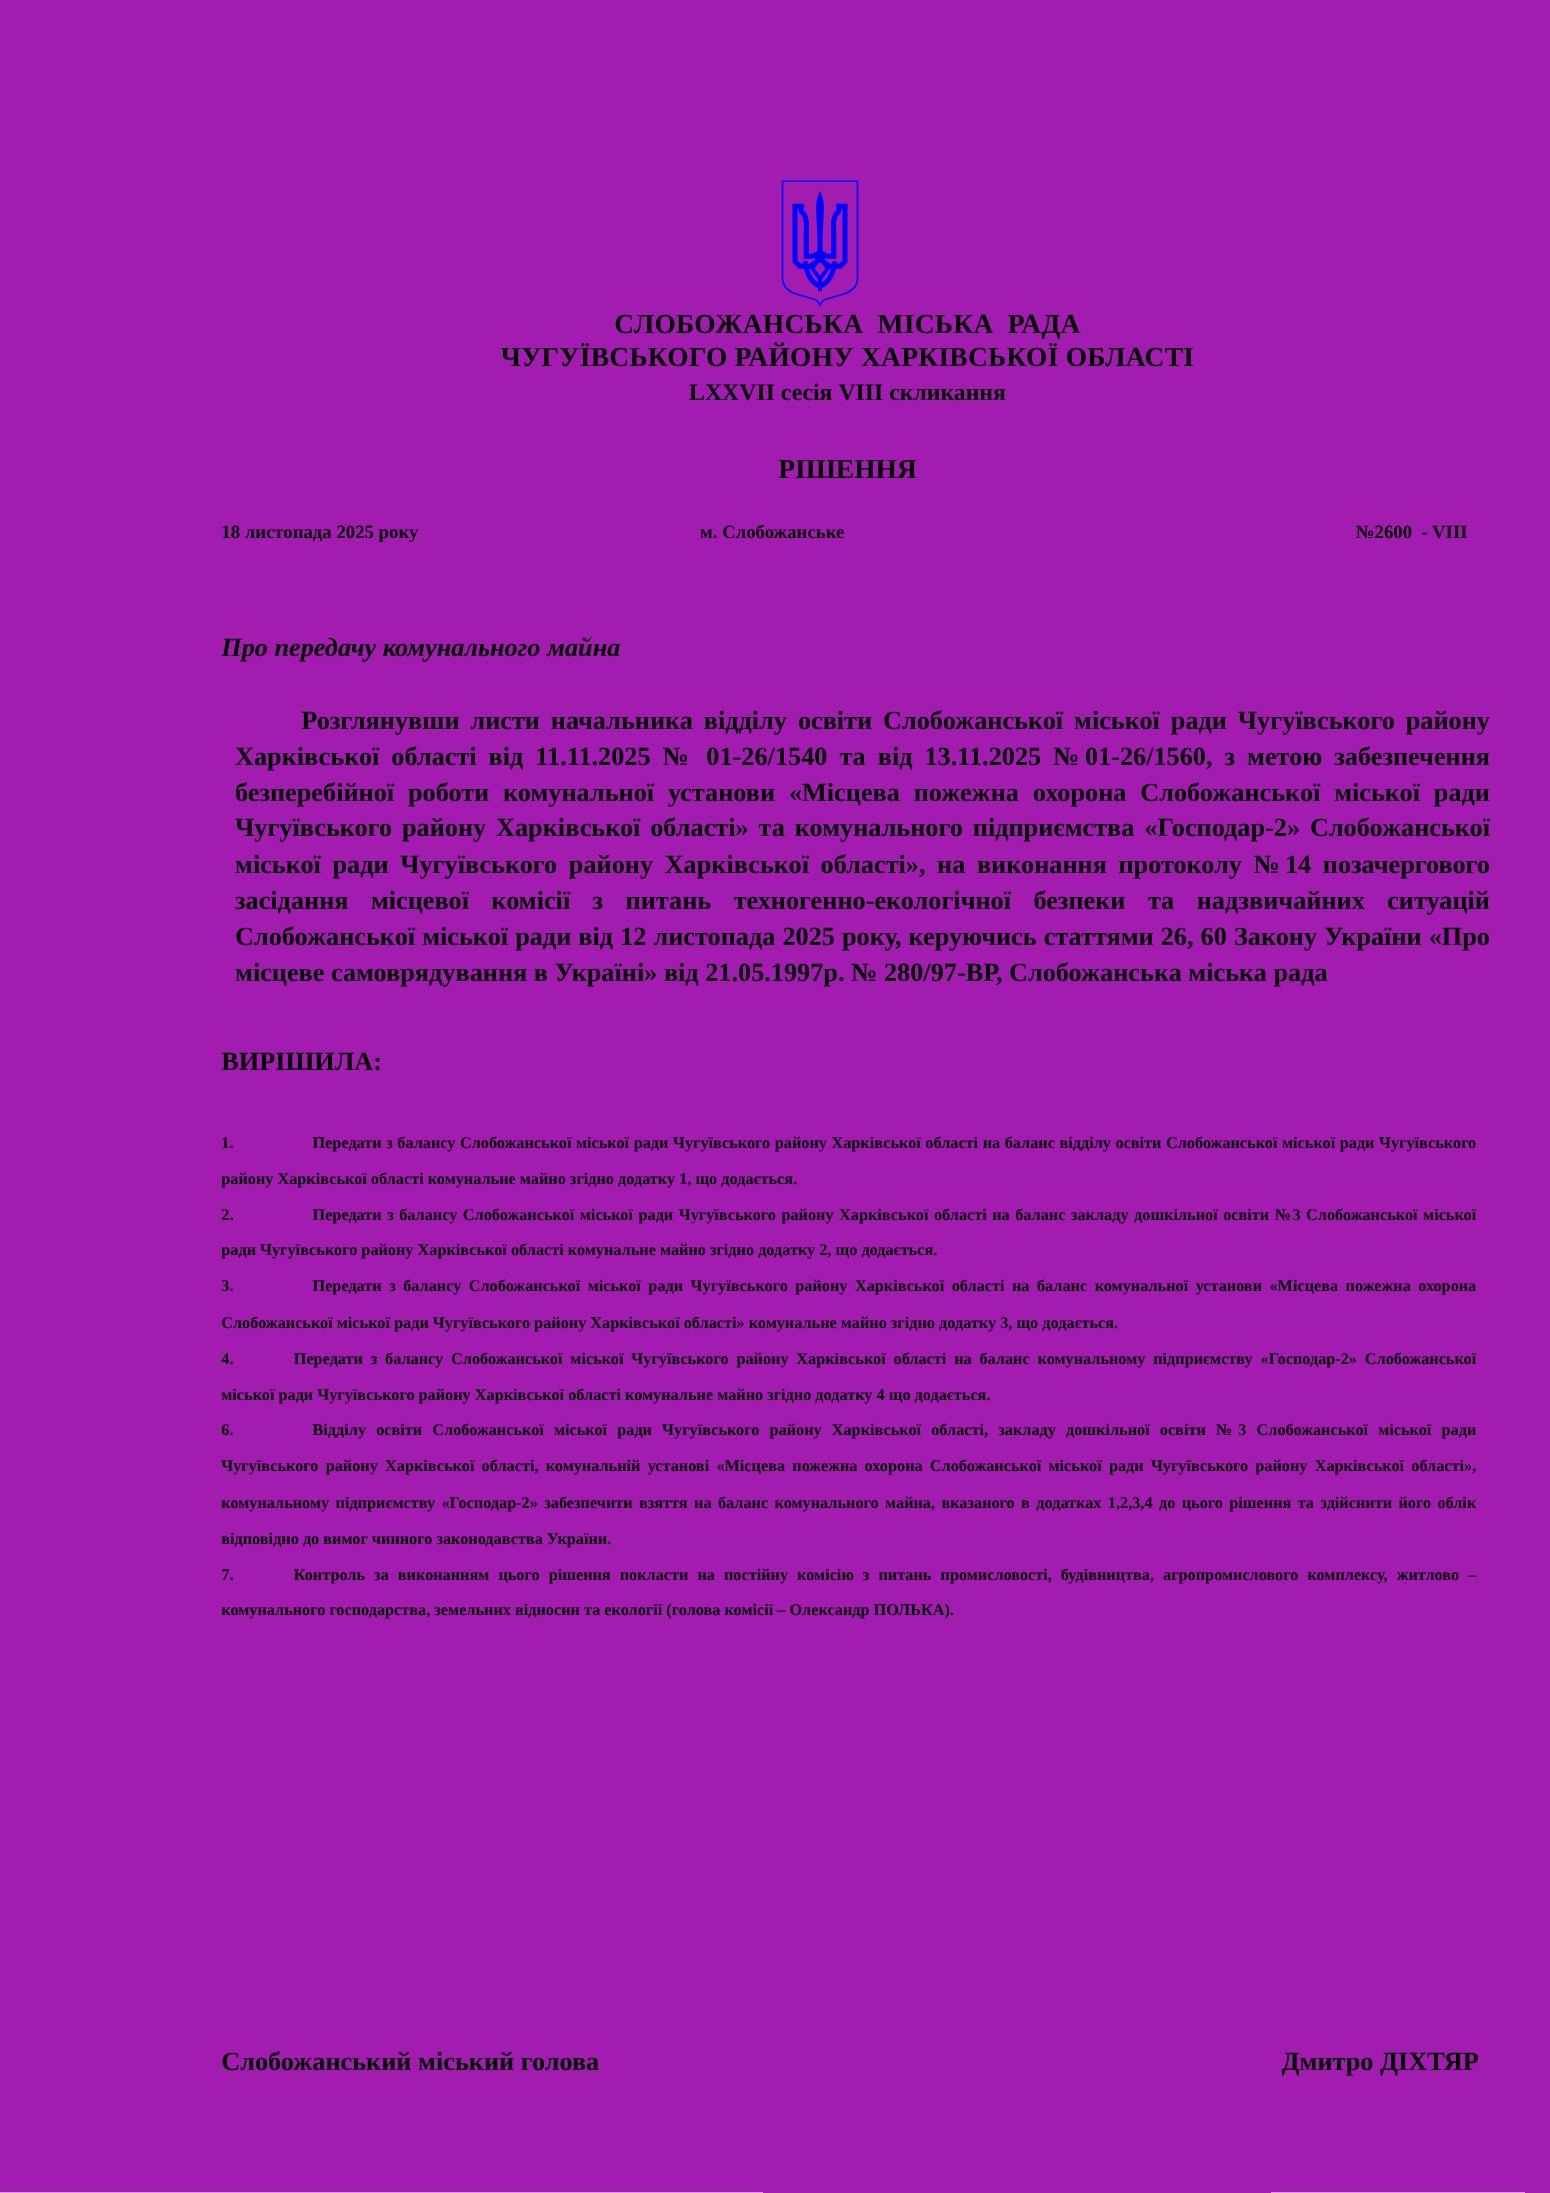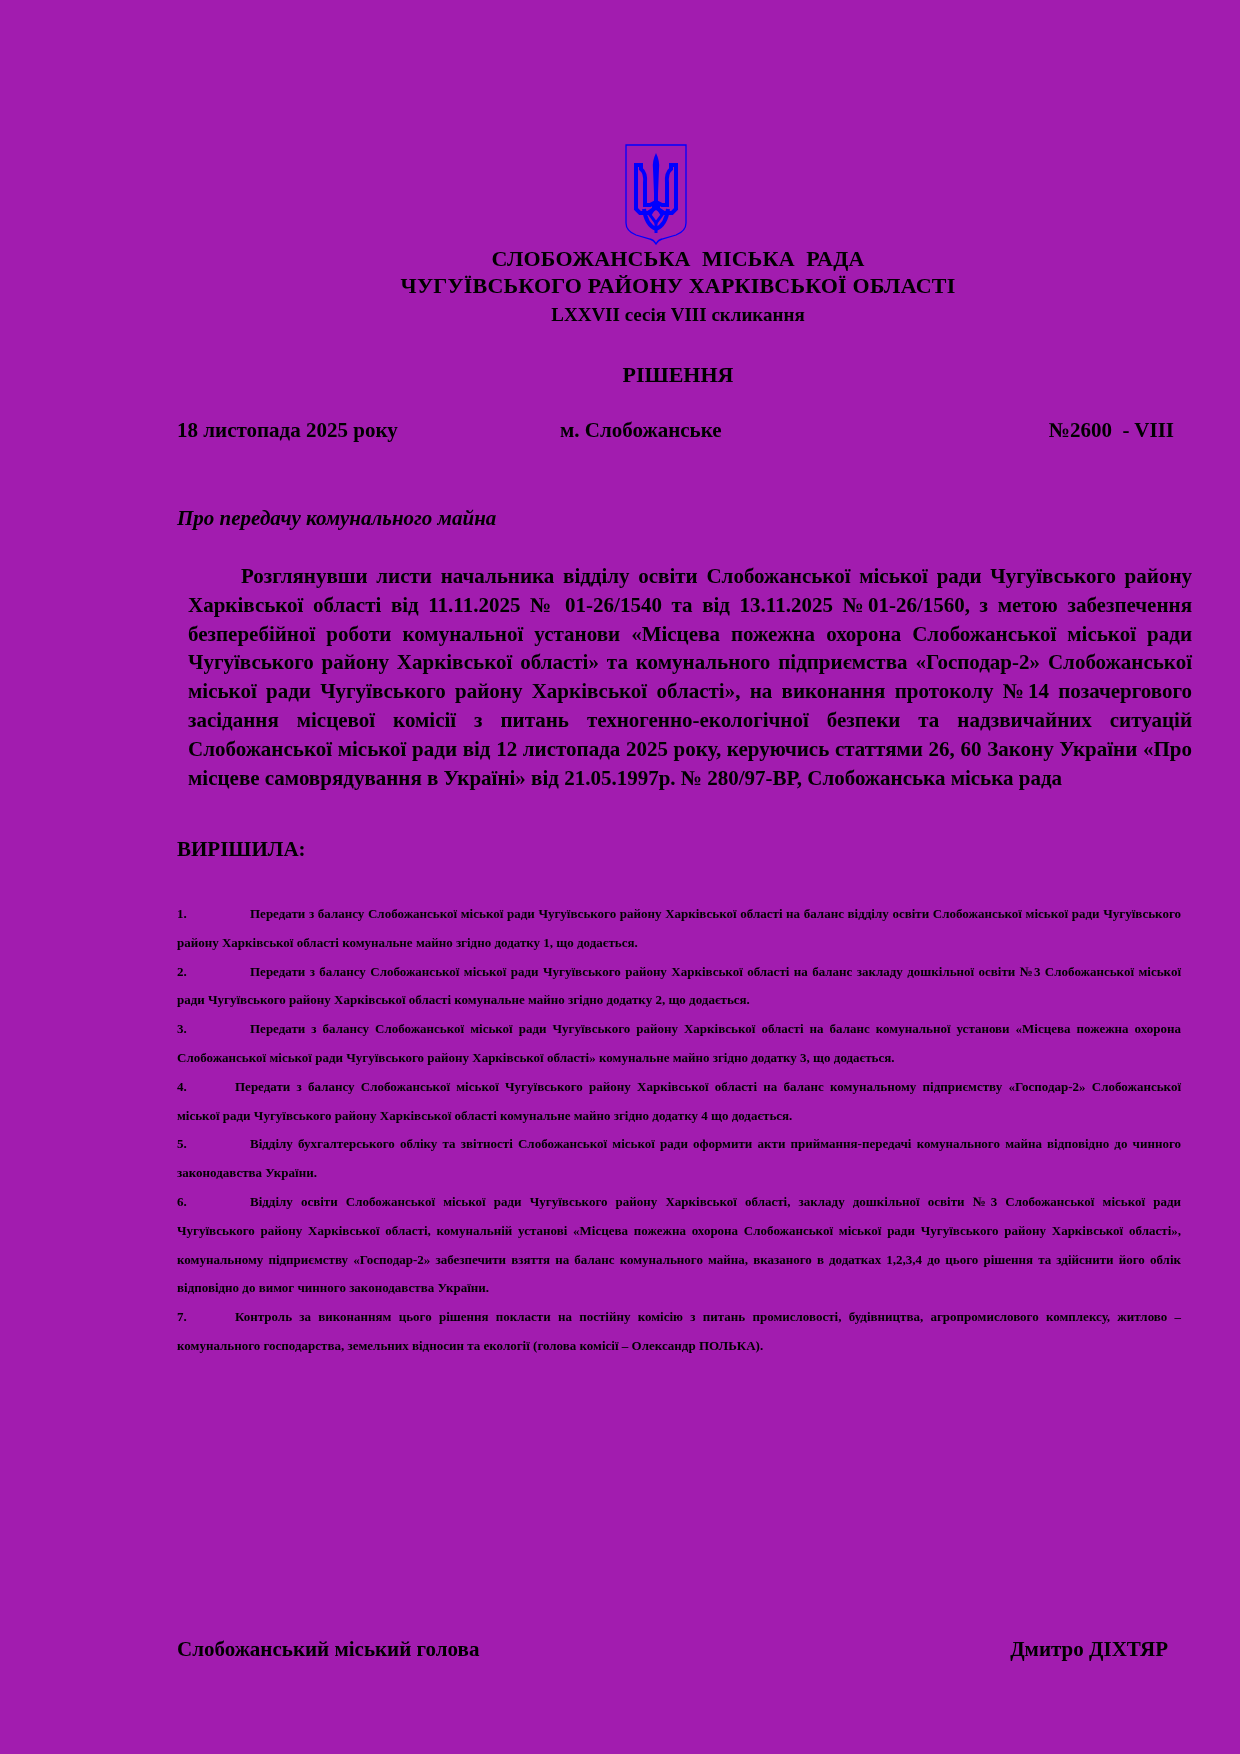--- a/index.html
+++ b/index.html
@@ -5,35 +5,35 @@
   html, body { margin: 0; padding: 0; background: #ffffff; }
   body { width: 1240px; height: 1754px; position: relative; overflow: hidden;
          font-family: "Liberation Serif", "DejaVu Serif", serif; color: #000; }
   .page { position: absolute; left: 0; top: 0; width: 1240px; height: 1754px; background: #a21caf; }
   .emblem { position: absolute; left: 624px; top: 143px; width: 64px; height: 102px; }
   .hdr { position: absolute; left: 0; width: 1356px; text-align: center; font-weight: bold; white-space: pre; }
   .h1 { top: 246px; font-size: 22px; letter-spacing: 0.2px; }
   .h2 { top: 273px; font-size: 22px; letter-spacing: 0.2px; }
   .h3 { top: 304px; font-size: 19px; }
   .h4 { top: 362px; font-size: 22px; }
-  .meta { position: absolute; top: 418px; font-size: 21px; font-weight: bold; white-space: pre; }
+  .meta { position: absolute; top: 418px; font-size: 15px; font-weight: bold; white-space: pre; }
   .meta-date { left: 177px; }
   .meta-city { left: 560px; }
   .meta-num { right: 66px; }
   .subject { position: absolute; left: 177px; top: 506px; font-size: 21px; font-weight: bold; font-style: italic; }
   .body { position: absolute; left: 188px; width: 1004px; font-size: 21px; font-weight: bold; line-height: 28.8px; text-align: justify; }
   .intro { top: 562px; text-indent: 53px; }
   .resolve { position: absolute; left: 177px; top: 835px; font-size: 21px; font-weight: bold; line-height: 28.8px; text-align: right; }
   .list { position: absolute; left: 177px; top: 900px; width: 1004px; font-size: 13px; font-weight: bold; line-height: 28.8px; }
   .item { text-align: justify; position: relative; }
   .item .num { display: inline-block; width: 73px; }
   .item.short .num { width: 58px; }
   .sign { position: absolute; top: 1637px; font-size: 21px; font-weight: bold; white-space: pre; }
   .sign-left { left: 177px; }
-  .sign-right { right: 72px; margin-left: 27px; }
+  .sign-right { right: 57px; margin-left: 27px; }
 </style>
 </head>
 <body>
 
 <div class="page">
 
   <svg class="emblem" viewBox="0 0 64 102">
     <path d="M2 2 H62 V80 Q62 88 52 92 L38 96 Q34 97 32 101 Q30 97 26 96 L12 92 Q2 88 2 80 Z" fill="none" stroke="#0000FF" stroke-width="1.3"></path>
     <path d="M32 10 Q36 18 35 26 L34 50 L34 60 L30 60 L30 50 L29 26 Q28 18 32 10 Z" fill="#0000FF"></path>
     <path d="M12 22 L17 22 L17 26 Q22 30 21 40 L21 62 L26 62 L30 60 L30 66 L24 70 L16 70 L12 66 Z" fill="none" stroke="#0000FF" stroke-width="4"></path>
@@ -56,21 +56,20 @@
 
   <div class="body intro">Розглянувши листи начальника відділу освіти Слобожанської міської ради Чугуївського району Харківської області від 11.11.2025 № 01-26/1540 та від 13.11.2025 №01-26/1560, з метою  забезпечення безперебійної роботи комунальної установи «Місцева пожежна охорона Слобожанської міської ради Чугуївського району Харківської області» та комунального підприємства «Господар-2» Слобожанської міської ради Чугуївського району Харківської області», на виконання протоколу №14 позачергового засідання місцевої комісії з питань техногенно-екологічної безпеки та надзвичайних ситуацій Слобожанської міської ради від 12 листопада 2025 року, керуючись статтями 26, 60 Закону України «Про місцеве самоврядування в Україні» від 21.05.1997р. № 280/97-ВР,  Слобожанська міська рада</div>
 
   <div class="resolve">ВИРІШИЛА:</div>
 
   <div class="list">
     <div class="item"><span class="num">1.</span><span>Передати з балансу Слобожанської міської ради Чугуївського району Харківської області на баланс відділу освіти Слобожанської міської ради Чугуївського району Харківської області комунальне майно згідно додатку 1, що додається.</span></div>
     <div class="item"><span class="num">2.</span><span>Передати з балансу Слобожанської міської ради Чугуївського району Харківської області на баланс закладу дошкільної освіти №3 Слобожанської міської ради Чугуївського району Харківської області комунальне майно згідно додатку 2, що додається.</span></div>
     <div class="item"><span class="num">3.</span><span>Передати з балансу Слобожанської міської ради Чугуївського району Харківської області на баланс комунальної установи «Місцева пожежна охорона Слобожанської міської ради Чугуївського району Харківської області» комунальне майно згідно додатку 3, що додається.</span></div>
     <div class="item short"><span class="num">4.</span><span>Передати з балансу Слобожанської міської Чугуївського району Харківської області на баланс комунальному підприємству «Господар-2» Слобожанської міської ради Чугуївського району Харківської області комунальне майно згідно додатку 4 що додається.</span></div>
-    <div class="item"><span class="num">5.</span><span>Відділу бухгалтерського обліку та звітності Слобожанської міської ради оформити акти приймання-передачі комунального майна відповідно до чинного законодавства України.</span></div>
     <div class="item"><span class="num">6.</span><span>Відділу освіти Слобожанської міської ради Чугуївського району Харківської області, закладу дошкільної освіти №3 Слобожанської міської ради Чугуївського району Харківської області, комунальній установі «Місцева пожежна охорона Слобожанської міської ради Чугуївського району Харківської області», комунальному підприємству «Господар-2» забезпечити взяття на баланс комунального майна, вказаного в додатках 1,2,3,4 до цього рішення та здійснити його облік відповідно до вимог чинного законодавства України.</span></div>
     <div class="item short"><span class="num">7.</span><span>Контроль за виконанням цього рішення покласти на постійну комісію з питань промисловості, будівництва, агропромислового комплексу, житлово – комунального господарства, земельних відносин та екології (голова комісії – Олександр ПОЛЬКА).</span></div>
   </div>
 
   <div class="sign sign-left">Слобожанський міський голова</div>
   <div class="sign sign-right">Дмитро ДІХТЯР</div>
 
 </div>
 
 </body></html>

